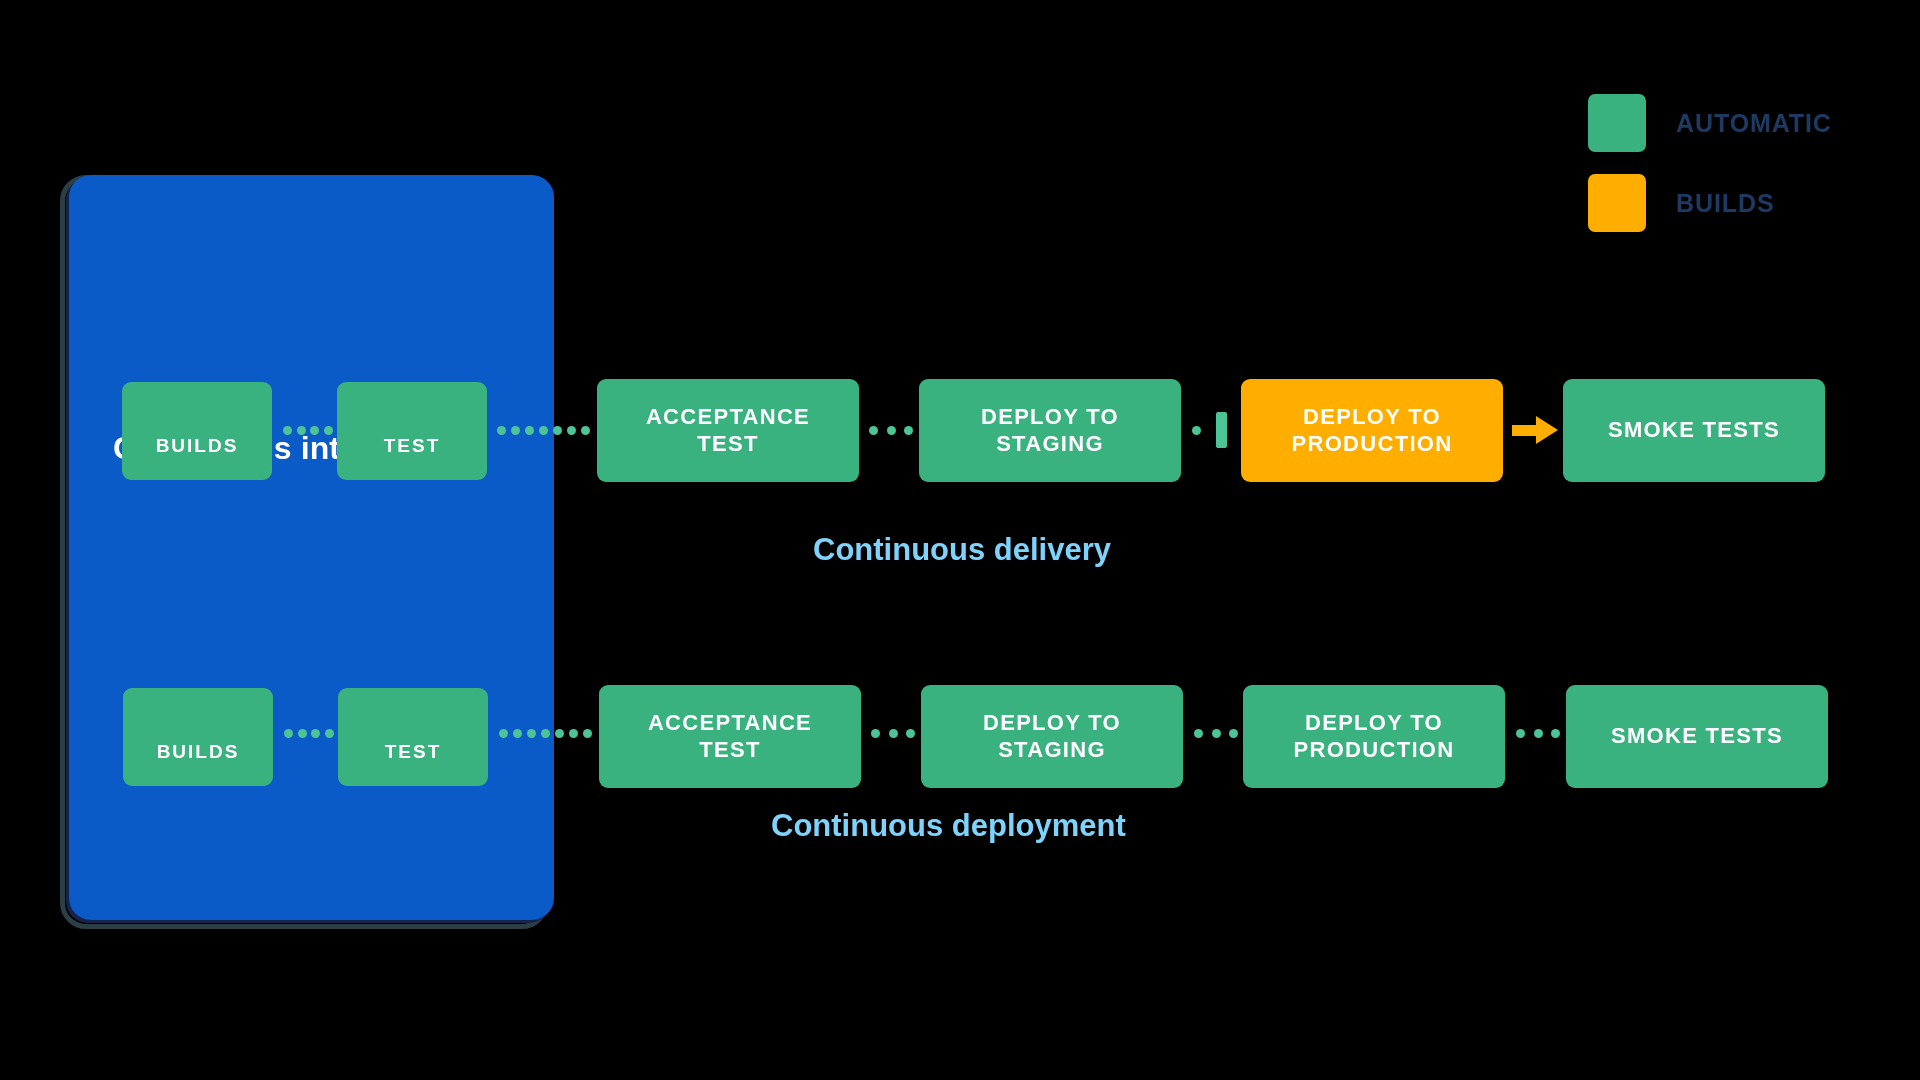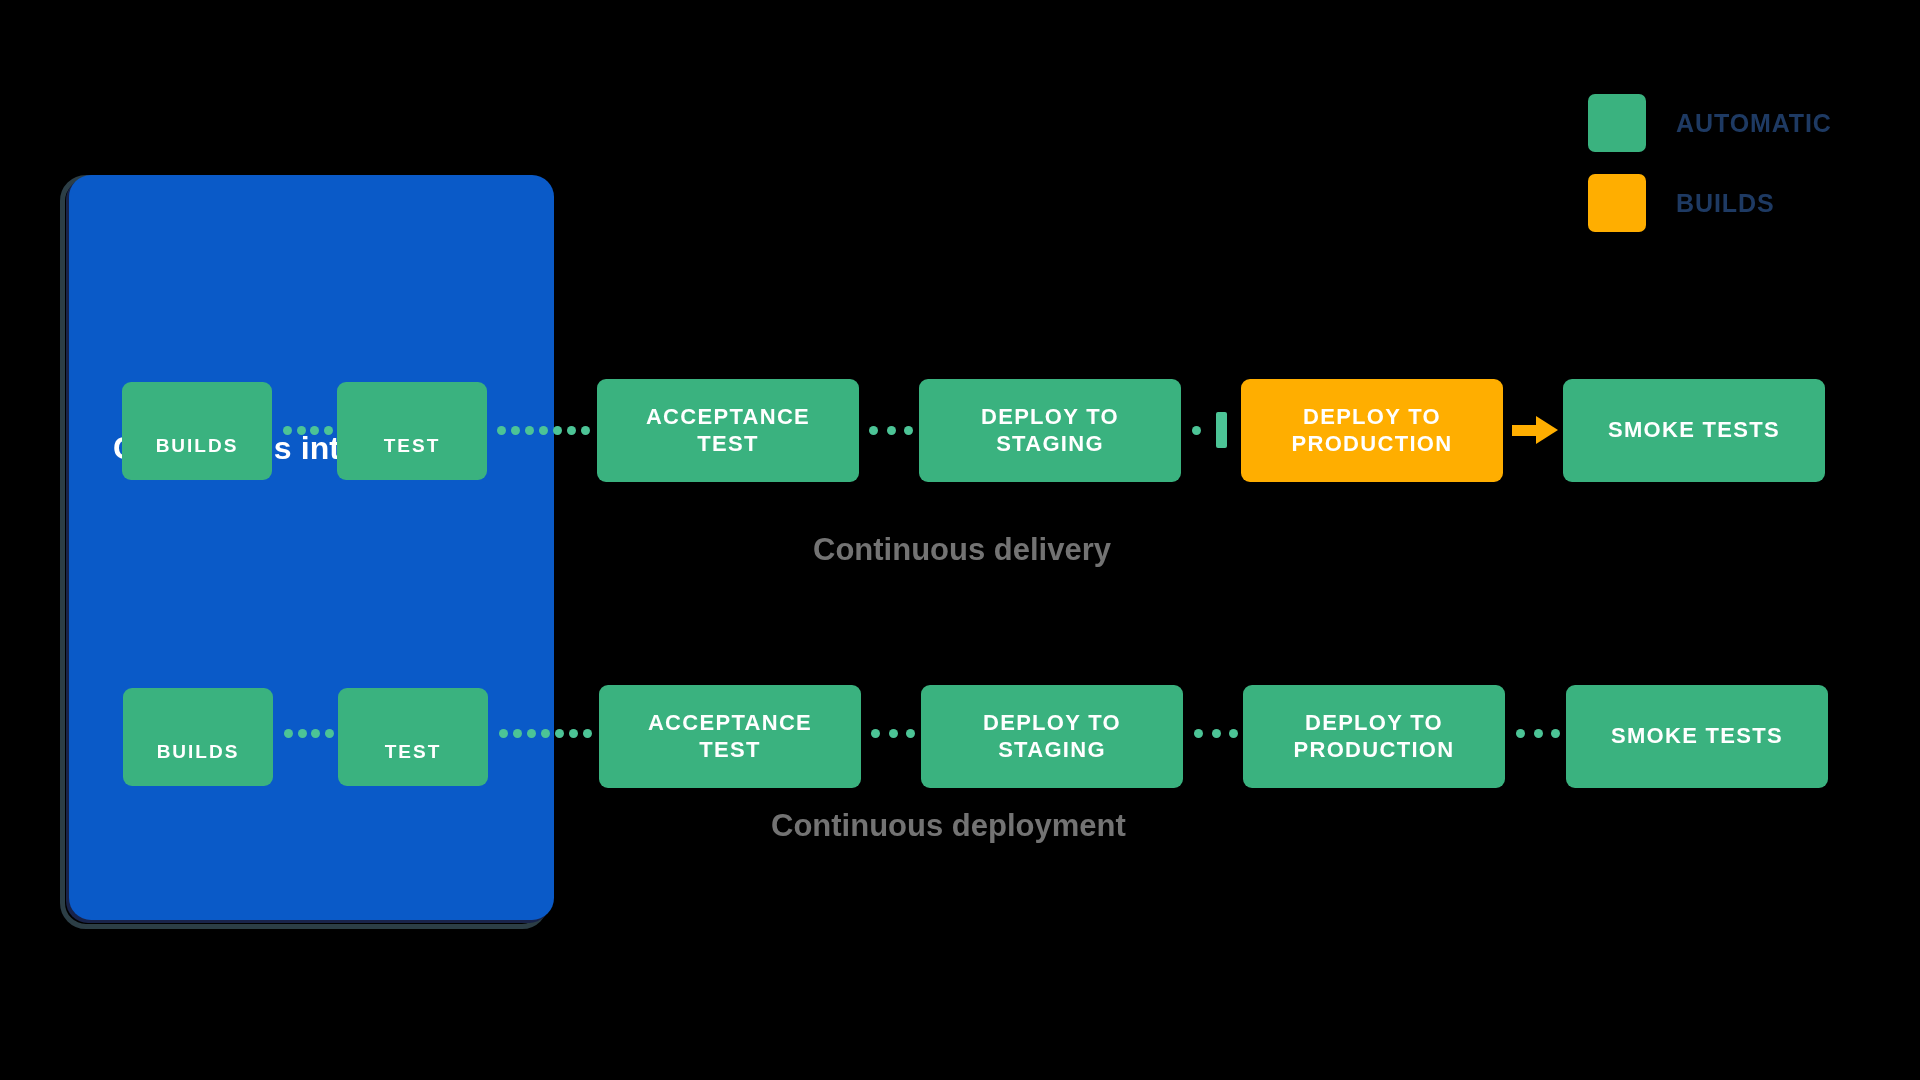--- a/index.html
+++ b/index.html
@@ -161,21 +161,21 @@
     border-top: 14px solid transparent;
     border-bottom: 14px solid transparent;
     border-left: 22px solid #ffae00;
   }
 
   
   .row-caption {
     position: absolute;
     font-size: 31px;
     font-weight: 700;
-    color: #737373;
+    color: #7dd3fc;
     white-space: nowrap;
   }
 </style>
 </head>
 <body>
 
 <div id="canvas">
 
   <div class="legend">
     <div class="legend-row">

